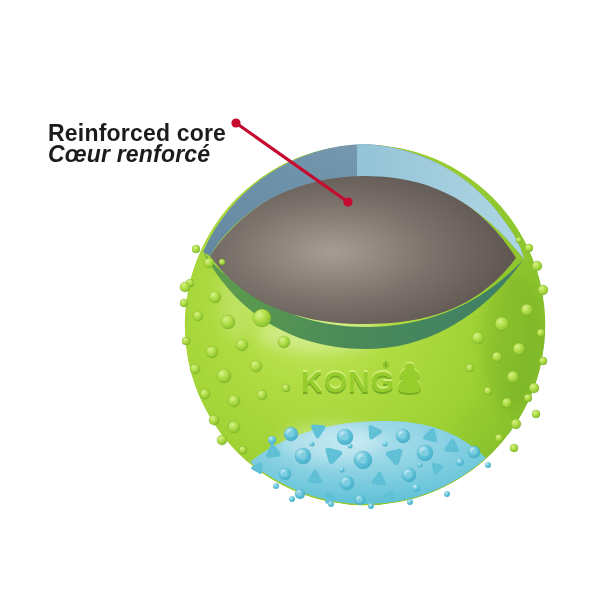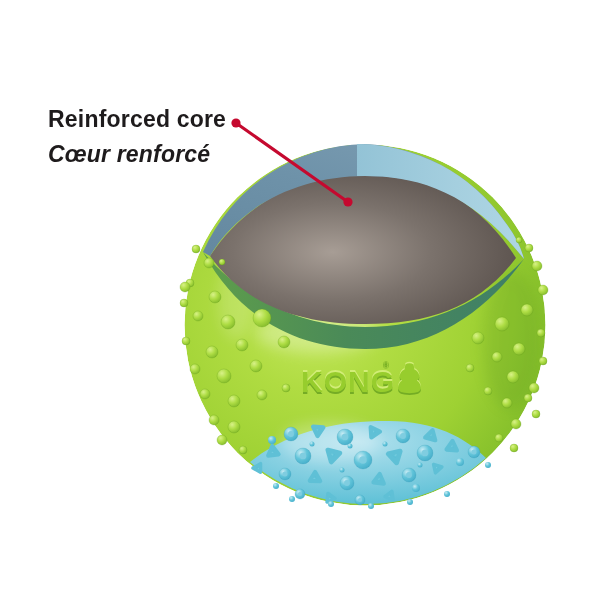--- a/index.html
+++ b/index.html
@@ -2,21 +2,21 @@
 <html style="--text-color: #1e1b1c; --bg: #ffffff;"><head>
 <meta charset="utf-8">
 <style>
   html,body{margin:0;padding:0;}
   body{background:#fff;}
   .stage{position:relative;width:600px;height:600px;overflow:hidden;background:var(--bg,#fff);
          font-family:"Liberation Sans", sans-serif;}
   .stage svg{position:absolute;left:0;top:0;}
   .label{position:absolute;left:48px;font-weight:700;font-size:23px;letter-spacing:.2px;
          color:var(--text-color,#1e1b1c);white-space:nowrap;}
-  .label.en{top:106px;text-align:center;}
+  .label.en{top:120px;text-align:center;}
   .label.fr{top:141px;font-style:italic;}
   .logo-t{font-family:"Liberation Sans",sans-serif;font-weight:700;font-size:30px;
           letter-spacing:1px;text-anchor:middle;}
   .reg-t{font-family:"Liberation Sans",sans-serif;font-weight:700;font-size:8px;text-anchor:middle;}
   .emb-sh{fill:#67a11f;opacity:.8;}
   .emb-hi{fill:#d6ef7e;opacity:.9;}
 </style>
 </head>
 <body>
 

